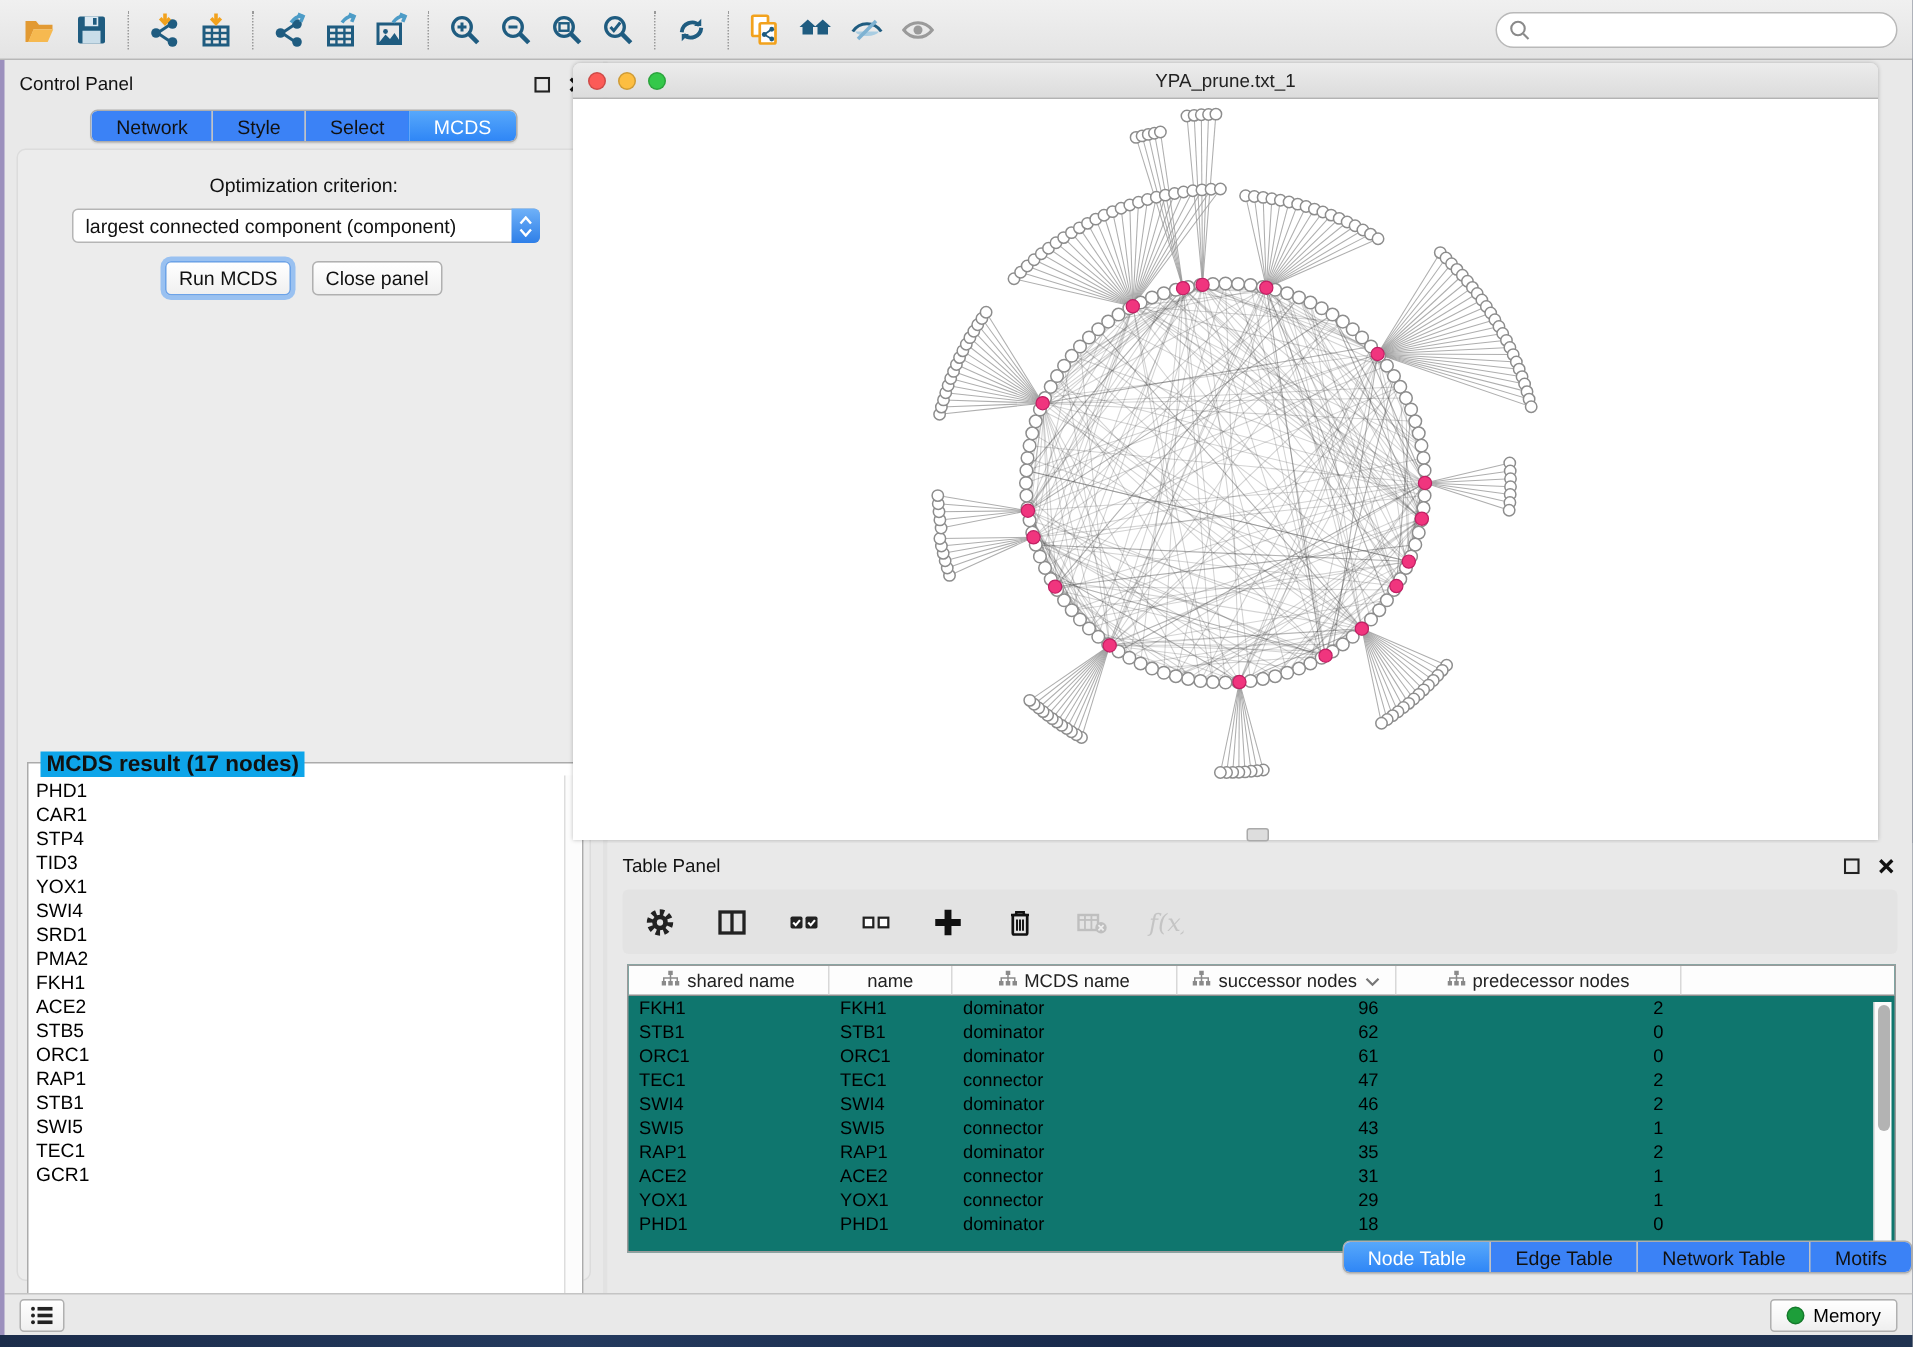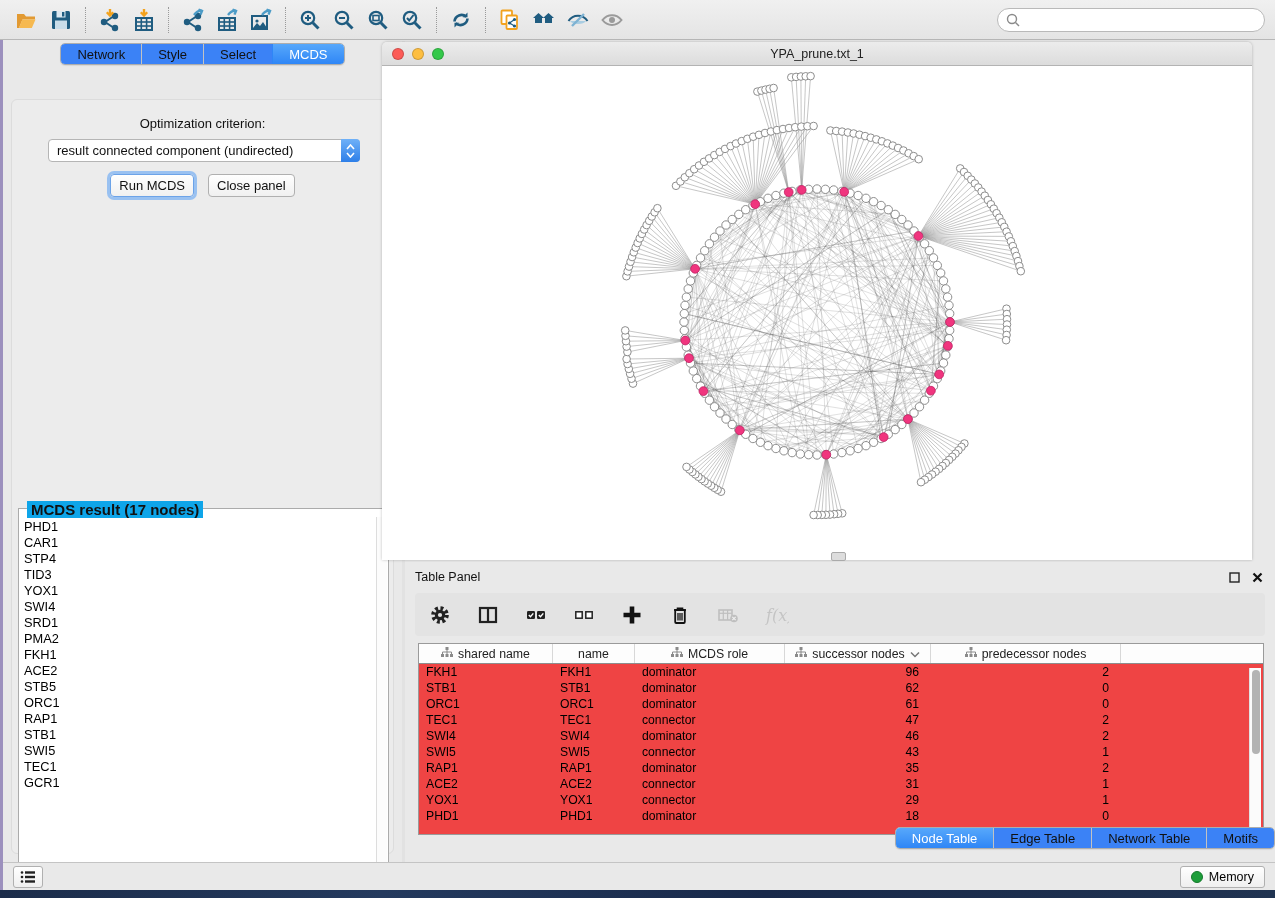--- a/index.html
+++ b/index.html
@@ -79,21 +79,21 @@
   .lights { display:flex; gap:8px; margin-left:10px; }
   .light { width:12px; height:12px; border-radius:50%; }
   .net-title { position:absolute; left:0; right:0; text-align:center; font-size:12.5px; color:#222; }
   .net-canvas { position:absolute; left:0; top:24px; right:0; bottom:0; background:#fff; }
 
   
   .tpanel { position:absolute; left:405px; top:562px; width:870px; height:300px; background:#e9e9e9; }
   .tp-toolbar { position:absolute; left:10px; top:31px; width:850px; height:43px; background:#e3e3e3;
        border-radius:4px; display:flex; align-items:center; padding:0 12px; gap:22px; }
   .tpb { display:flex; align-items:center; justify-content:center; }
-  .ttable { position:absolute; left:13px; top:81px; width:846px; height:192px; background:#ef4444;
+  .ttable { position:absolute; left:13px; top:81px; width:846px; height:192px; background:#0f766e;
        border:1px solid #9a9a9a; overflow:hidden; }
   .thead { display:flex; height:20px; border-bottom:1px solid #8d8d8d; background:#fdfdfd;
        align-items:center; }
   .th { display:flex; align-items:center; justify-content:center; gap:5px; height:100%;
        border-right:1px solid #d8d8d8; font-size:12.3px; color:#222; position:relative; }
   .th:last-child { border-right:none; }
   .trow { display:flex; height:16px; align-items:center; }
   .td { font-size:12.2px; padding:0 7px; white-space:nowrap; overflow:hidden; color:#000; }
   .td.num { text-align:right; padding-right:12px; }
   .vscroll { position:absolute; right:2px; top:24px; width:12px; height:164px; background:#fbfbfb;
@@ -285,32 +285,46 @@
         <svg width="14" height="14" viewBox="0 0 14 14">
             <circle cx="6" cy="6" r="4.5" fill="none" stroke="#8a8a8a" stroke-width="1.4"></circle>
             <line x1="9.5" y1="9.5" x2="13" y2="13" stroke="#8a8a8a" stroke-width="1.4"></line>
           </svg>
       </span>
       <input type="text" placeholder="" style="">
     </div>
   </div>
 
   <div class="cpanel">
+    <div class="panel-head">
+      <span class="panel-title">Control Panel</span>
+      <span class="ph-sp"></span>
+      <span class="wctl">
+        <svg width="11" height="11" viewBox="0 0 11 11">
+            <rect x="1" y="1" width="9" height="9" fill="none" stroke="#222" stroke-width="1.4"></rect>
+          </svg>
+      </span>
+      <span class="wctl">
+        <svg width="11" height="11" viewBox="0 0 11 11">
+            <path d="M1.5 1.5l8 8M9.5 1.5l-8 8" stroke="#111" stroke-width="2.2"></path>
+          </svg>
+      </span>
+    </div>
     <div class="seg-row">
         <div class="seg" id="cp-tabs">
           <div class="seg-btn">Network</div>
           <div class="seg-btn">Style</div>
           <div class="seg-btn">Select</div>
           <div class="seg-btn active">MCDS</div>
         </div>
       </div>
     <div class="cp-inner">
       <div class="crit-label">Optimization criterion:</div>
       <div class="dropdown">
-        <span class="val">result connected component (undirected)</span>
+        <span class="val">largest connected component (component)</span>
         <span class="dd-stepper">
           <svg width="9" height="6" viewBox="0 0 9 6">
               <path d="M1 5l3.5-4L8 5" fill="none" stroke="#fff" stroke-width="1.6"></path>
             </svg>
           <svg width="9" height="6" viewBox="0 0 9 6">
               <path d="M1 1l3.5 4L8 1" fill="none" stroke="#fff" stroke-width="1.6"></path>
             </svg>
         </span>
       </div>
       <div class="btn-row">
@@ -1145,21 +1159,21 @@
             <span>name</span>
           </div>
           <div class="th" style="width: 150px;">
             <span><svg width="12" height="11" viewBox="0 0 12 11">
                 <rect x="4.5" y="0" width="3" height="3" fill="#8a8a8a"></rect>
                 <rect x="0" y="7" width="3" height="3" fill="#8a8a8a"></rect>
                 <rect x="4.5" y="7" width="3" height="3" fill="#8a8a8a"></rect>
                 <rect x="9" y="7" width="3" height="3" fill="#8a8a8a"></rect>
                 <path d="M6 3v2M1.5 7V5h9v2M6 5v2" fill="none" stroke="#8a8a8a"></path>
               </svg></span>
-            <span>MCDS role</span>
+            <span>MCDS name</span>
           </div>
           <div class="th" style="width: 146px;">
             <span><svg width="12" height="11" viewBox="0 0 12 11">
                 <rect x="4.5" y="0" width="3" height="3" fill="#8a8a8a"></rect>
                 <rect x="0" y="7" width="3" height="3" fill="#8a8a8a"></rect>
                 <rect x="4.5" y="7" width="3" height="3" fill="#8a8a8a"></rect>
                 <rect x="9" y="7" width="3" height="3" fill="#8a8a8a"></rect>
                 <path d="M6 3v2M1.5 7V5h9v2M6 5v2" fill="none" stroke="#8a8a8a"></path>
               </svg></span>
             <span>successor nodes</span>

